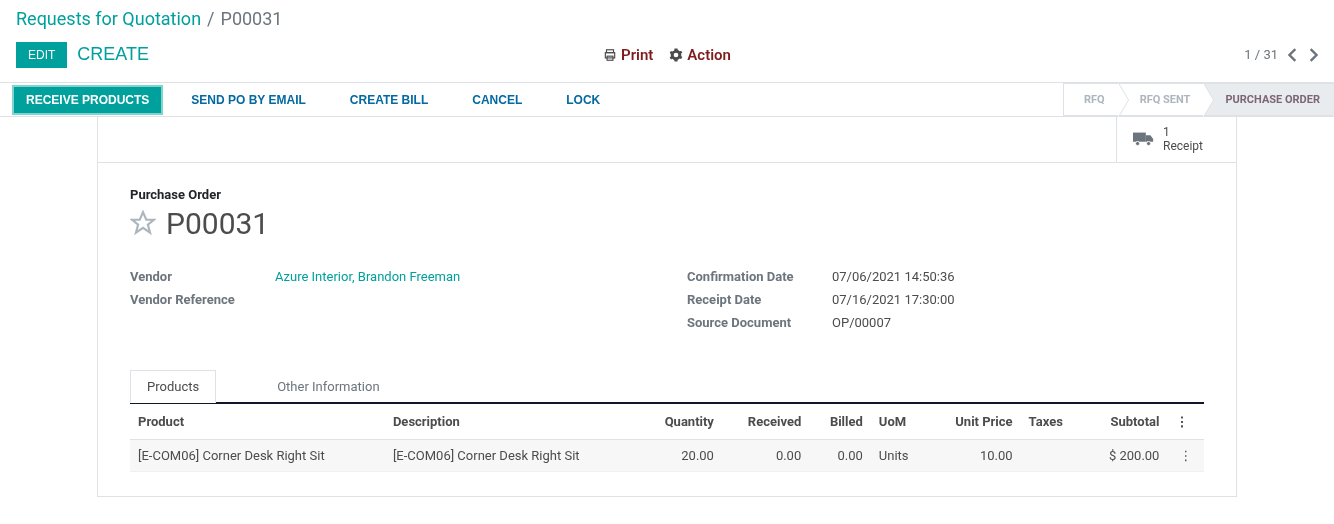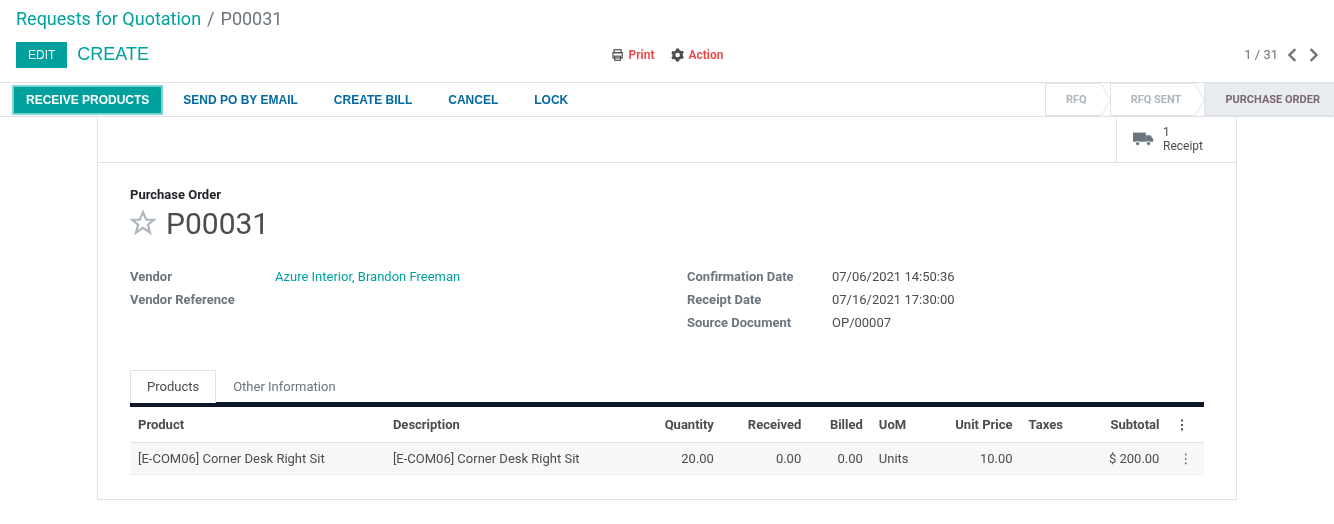--- a/index.html
+++ b/index.html
@@ -58,22 +58,22 @@
       position: absolute;
       left: 50%;
       transform: translateX(-50%);
       display: flex;
       gap: 16px;
     }
     .action-item {
       display: flex;
       align-items: center;
       gap: 4px;
-      color: #ef4444;
-      font-size: 12px;
+      color: #7f1d1d;
+      font-size: 15px;
       font-weight: 600;
       cursor: pointer;
     }
     .pager {
       margin-left: auto;
       display: flex;
       align-items: center;
       gap: 10px;
       color: #6c757d;
       font-size: 13px;
@@ -87,21 +87,21 @@
       display: flex;
       align-items: stretch;
       border-bottom: 1px solid #dee2e6;
       background: #fff;
       height: 34px;
     }
     .statusbar-buttons {
       display: flex;
       align-items: center;
       padding-left: 14px;
-      gap: 8px;
+      gap: 16px;
     }
     .statusbar-btn {
       background: #00a09d;
       color: #fff;
       border: 1px solid #00a09d;
       outline: 2px solid #7ed4cf;
       padding: 5px 11px;
       font-size: 12px;
       font-weight: 700;
       cursor: pointer;
@@ -113,21 +113,20 @@
       font-size: 12px;
       font-weight: 700;
       padding: 5px 14px;
       cursor: pointer;
     }
     .status-steps {
       margin-left: auto;
       display: flex;
       align-items: stretch;
       height: 100%;
-      gap: 9px;
     }
     .status-step {
       display: flex;
       align-items: center;
       padding: 0 14px 0 20px;
       font-size: 11px;
       font-weight: 700;
       color: #adb5bd;
       background: #fff;
       position: relative;
@@ -256,21 +255,22 @@
     }
     .checkbox-box {
       width: 14px;
       height: 14px;
       border: 1px solid #adb5bd;
       background: #fff;
     }
     .tabs {
       margin-top: 32px;
       display: flex;
-      border-bottom: 5px solid #0f172a;
+      border-bottom: 2px solid #0f172a;
+      gap: 44px;
     }
     .tab {
       padding: 8px 16px;
       font-size: 13px;
       color: #6c757d;
       cursor: pointer;
       border: 1px solid transparent;
       border-bottom: none;
       margin-bottom: -1px;
     }

